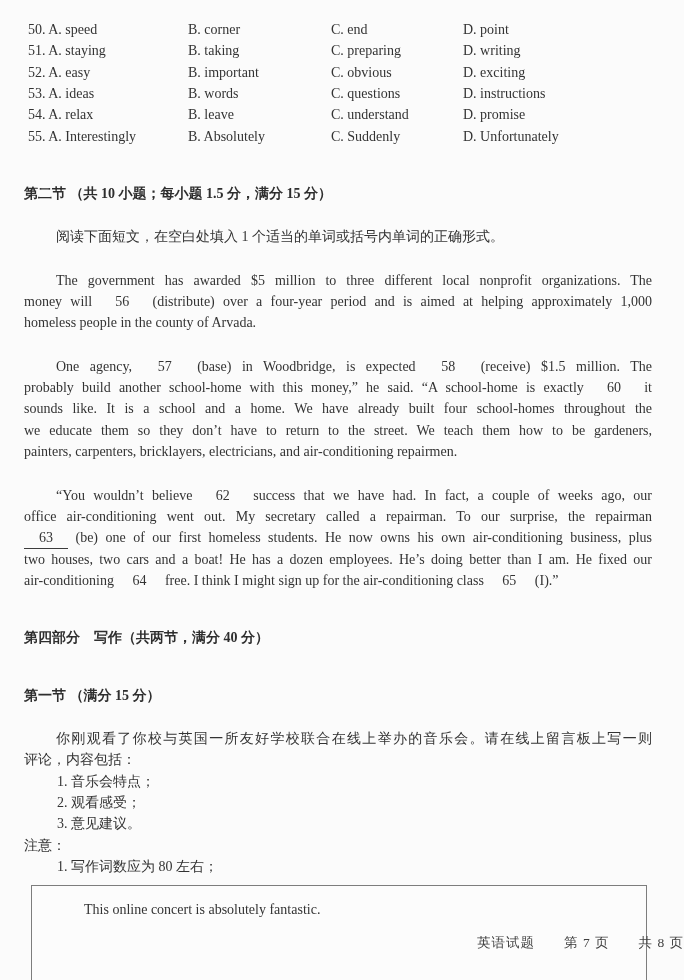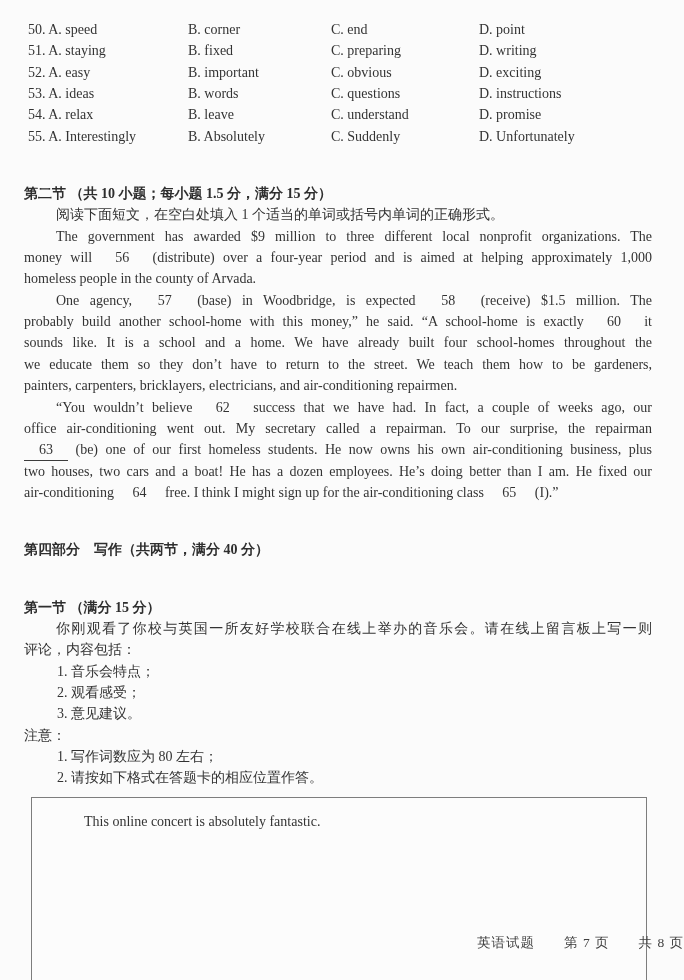--- a/index.html
+++ b/index.html
@@ -14,30 +14,30 @@
   }
   .content {
     padding: 19px 32px 0 24px;
   }
   
   .opt-row { display: flex; line-height: 21.35px; padding-left: 4px; }
   .opt-cell { white-space: nowrap; overflow: hidden; }
   .opt-cell.c0 { width: 160px; }
   .opt-cell.c1 { width: 143px; }
   .opt-cell.c2 { width: 132px; }
-  .opt-cell.c3 { flex: 1; margin-left: 16px; }
+  .opt-cell.c3 { flex: 1; }
   
   .line {
     line-height: 21.35px;
     height: 21.35px;
     overflow: hidden;
     text-align: left;
   }
   .line.just { text-align: justify; text-align-last: justify; }
-  .line.ind { padding-left: 32px; }
+  .line.ind { padding-left: 32px; margin-top: 22px; }
   .line.ind2 { padding-left: 33px; }
   .line.zh-bold { font-weight: bold; color: #2e2e2e; margin-top: 36px; }
   .blank {
     display: inline-block;
     border-bottom: 1.2px solid #3c3c3c;
     padding: 0 15px;
     line-height: 14px;
     height: 17px;
     vertical-align: baseline;
   }
@@ -73,21 +73,21 @@
 
   <div>
       <div class="opt-row">
         <div class="opt-cell c0">50. A. speed</div>
         <div class="opt-cell c1">B. corner</div>
         <div class="opt-cell c2">C. end</div>
         <div class="opt-cell c3">D. point</div>
       </div>
       <div class="opt-row">
         <div class="opt-cell c0">51. A. staying</div>
-        <div class="opt-cell c1">B. fixed</div>
+        <div class="opt-cell c1">B. taking</div>
         <div class="opt-cell c2">C. preparing</div>
         <div class="opt-cell c3">D. writing</div>
       </div>
       <div class="opt-row">
         <div class="opt-cell c0">52. A. easy</div>
         <div class="opt-cell c1">B. important</div>
         <div class="opt-cell c2">C. obvious</div>
         <div class="opt-cell c3">D. exciting</div>
       </div>
       <div class="opt-row">
@@ -107,21 +107,21 @@
         <div class="opt-cell c1">B. Absolutely</div>
         <div class="opt-cell c2">C. Suddenly</div>
         <div class="opt-cell c3">D. Unfortunately</div>
       </div>
     </div>
 
   <div class="line zh-bold">第二节 （共 10 小题；每小题 1.5 分，满分 15 分）</div>
   <div class="line ind">阅读下面短文，在空白处填入 1 个适当的单词或括号内单词的正确形式。</div>
 
   <div>
-      <div class="line ind just">The government has awarded $9 million to three different local nonprofit organizations. The</div>
+      <div class="line ind just">The government has awarded $5 million to three different local nonprofit organizations. The</div>
       <div class="line just">money will <span class="blank">56</span> (distribute) over a four-year period and is aimed at helping approximately 1,000</div>
       <div class="line">homeless people in the county of Arvada.</div>
       <div class="line ind just">One agency, <span class="blank">57</span> (base) in Woodbridge, is expected <span class="blank">58</span> (receive) $1.5 million. The</div>
       <div class="line just">probably build another school-home with this money,” he said. “A school-home is exactly <span class="blank">60</span> it</div>
       <div class="line just">sounds like. It is a school and a home. We have already built four school-homes throughout the</div>
       <div class="line just">we educate them so they don’t have to return to the street. We teach them how to be gardeners,</div>
       <div class="line">painters, carpenters, bricklayers, electricians, and air-conditioning repairmen.</div>
       <div class="line ind just">“You wouldn’t believe <span class="blank">62</span> success that we have had. In fact, a couple of weeks ago, our</div>
       <div class="line just">office air-conditioning went out. My secretary called a repairman. To our surprise, the repairman</div>
       <div class="line just"><span class="blank">63</span> (be) one of our first homeless students. He now owns his own air-conditioning business, plus</div>
@@ -129,21 +129,20 @@
       <div class="line">air-conditioning <span class="blank">64</span> free. I think I might sign up for the air-conditioning class <span class="blank">65</span> (I).”</div>
       <div class="line zh-bold">第四部分　写作（共两节，满分 40 分）</div>
       <div class="line zh-bold">第一节 （满分 15 分）</div>
       <div class="line ind just">你刚观看了你校与英国一所友好学校联合在线上举办的音乐会。请在线上留言板上写一则</div>
       <div class="line">评论，内容包括：</div>
       <div class="line ind2">1. 音乐会特点；</div>
       <div class="line ind2">2. 观看感受；</div>
       <div class="line ind2">3. 意见建议。</div>
       <div class="line">注意：</div>
       <div class="line ind2">1. 写作词数应为 80 左右；</div>
-      <div class="line ind2">2. 请按如下格式在答题卡的相应位置作答。</div>
     </div>
 
   <div class="answer-box">
     <div class="box-prompt">This online concert is absolutely fantastic.</div>
   </div>
 
 </div>
 
 <div class="footer">
   <span>英语试题　　第 7 页　　共 8 页</span>

